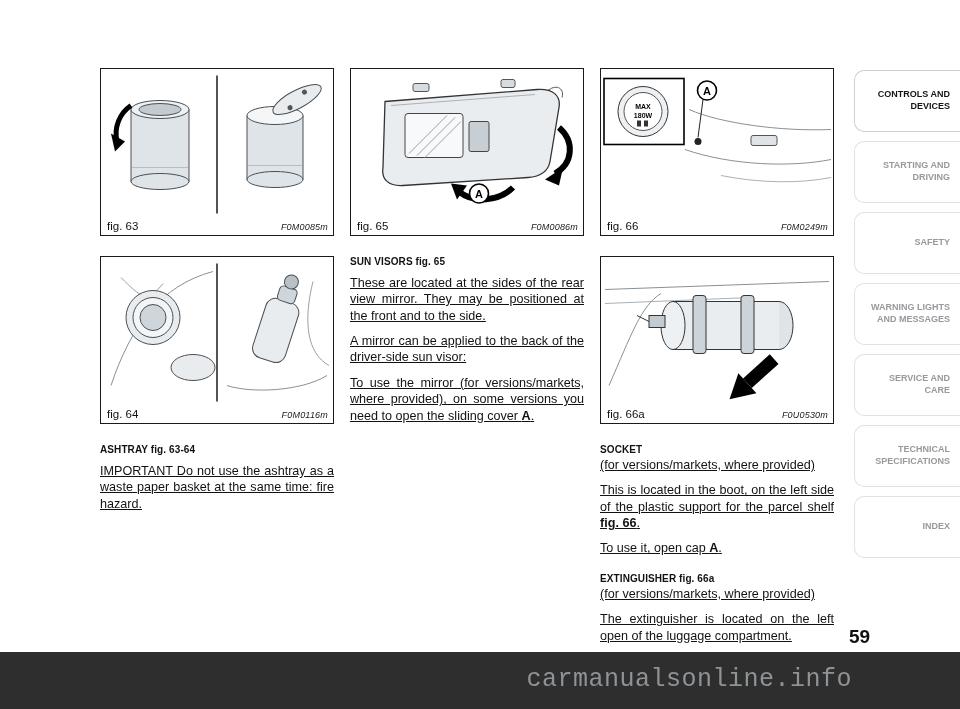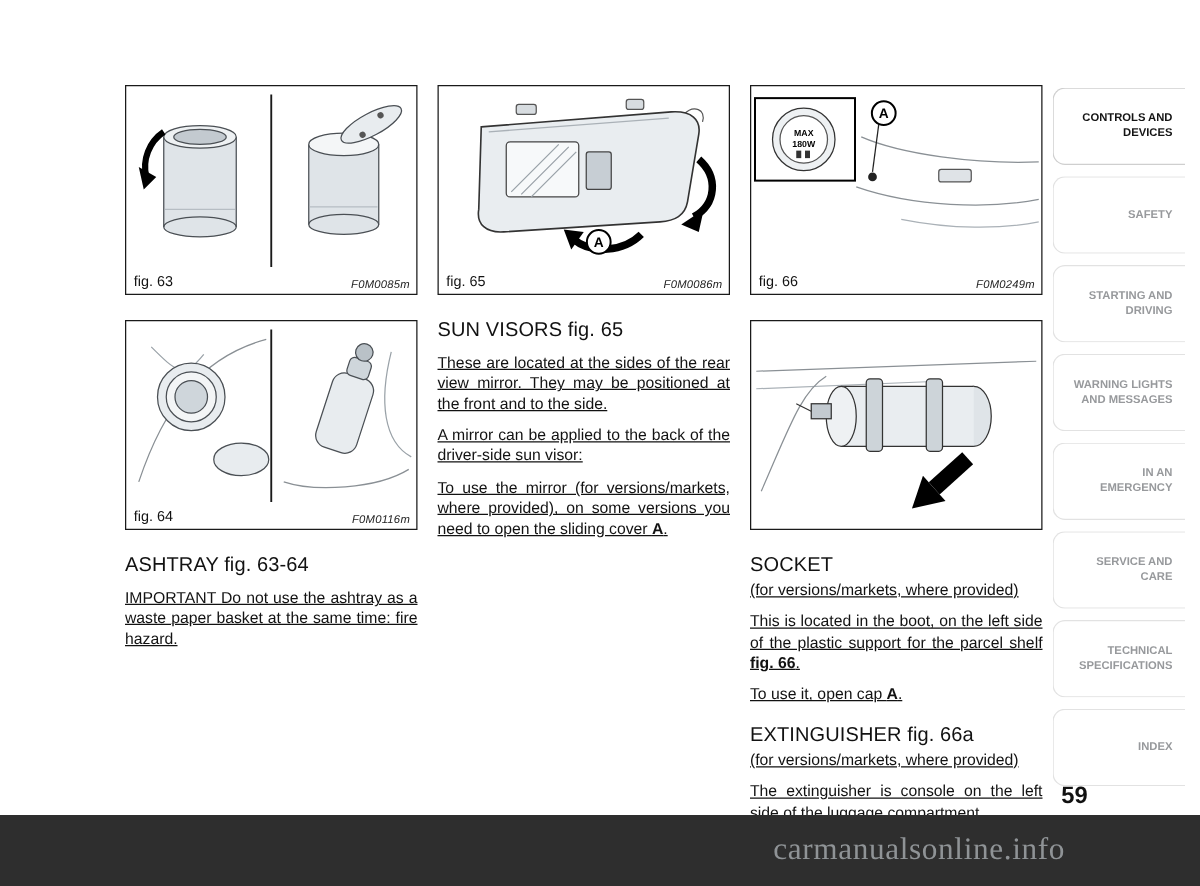--- a/index.html
+++ b/index.html
@@ -10,36 +10,36 @@
   #col-mid{left:350px;}
   #col-right{left:600px;}
 
   .figbox{margin:0 0 20px 0;border:1px solid #1a1a1a;height:166px;display:flex;flex-direction:column;background:#fff;}
   .fig-art{flex:1;overflow:hidden;}
   .fig-art svg{display:block;width:100%;height:100%;}
   .figcap{display:flex;justify-content:space-between;align-items:flex-end;padding:0 5px 3px 6px;}
   .figcap .name{font-size:11.5px;}
   .figcap .code{font-size:9px;font-style:italic;letter-spacing:.2px;color:#222;margin-left:36px;}
 
-  h2.sect{font-size:16px;font-weight:normal;margin:0 0 8px 0;letter-spacing:.1px;}
+  h2.sect{font-size:10px;font-weight:bold;margin:0 0 8px 0;letter-spacing:.1px;}
   h2.sect.follow{margin-top:16px;}
   p.body{font-size:12.6px;line-height:1.3;text-align:justify;margin:0 0 9px 0;text-decoration:underline;}
   p.body.avail{margin:-6px 0 9px 0;}
 
-  .sidebar{position:absolute;top:70px;right:12px;width:106px;}
+  .sidebar{position:absolute;top:70px;right:0;width:106px;}
   .tab{height:60px;margin:0 0 9px 0;display:flex;align-items:center;justify-content:flex-end;
        padding:0 10px 0 14px;text-align:right;font-size:9px;font-weight:bold;line-height:1.3;
        color:#97999c;border:1px solid #e2e2e2;border-right:none;border-radius:10px 0 0 10px;background:#fff;}
   .tab.active{color:#141414;border-color:#cfcfcf;}
 
   .pageno{position:absolute;left:849px;top:626px;font-size:19px;font-weight:bold;color:#111;text-align:center;}
 
   .band{position:absolute;left:0;bottom:0;width:960px;height:57px;background:#2e2e2e;}
   .watermark{position:absolute;right:108px;bottom:15px;font-size:25px;color:#8f9396;letter-spacing:.5px;
-             font-family:Liberation Serif, serif;}
+             font-family:Liberation Mono, monospace;}
 
   svg text{font-family:"Liberation Sans",sans-serif;}
   .callout-text{font-weight:bold;}
 </style>
 </head>
 <body>
 
 <div class="page">
 
   <div class="col" id="col-left">
@@ -192,47 +192,48 @@
           <rect x="92" y="32" width="13" height="58" rx="3" fill="#cdd4d9" stroke="#333"></rect>
           <rect x="140" y="32" width="13" height="58" rx="3" fill="#cdd4d9" stroke="#333"></rect>
           <rect x="48" y="52" width="16" height="12" fill="#c3cad0" stroke="#333"></rect>
           <path d="M48 58 L36 52" fill="none" stroke="#333"></path>
           <g transform="rotate(-42 152 114)">
             <rect x="144" y="108" width="36" height="13" fill="#000"></rect>
             <polygon points="144,101 144,128 120,114.5" fill="#000"></polygon>
           </g>
         </svg>
       </div>
+      <figcaption class="figcap">
+        <span class="name">fig. 66a</span>
+        <span class="code">F0U0530m</span>
+      </figcaption>
     </figure>
 
     <h2 class="sect">SOCKET</h2>
     <p class="body avail">(for versions/markets, where provided)</p>
     <p class="body"><span>This is located in the boot, on the left side of the plastic support for the parcel shelf </span><b>fig. 66</b><span>.</span></p>
     <p class="body"><span>To use it, open cap </span><b>A</b><span>.</span></p>
 
     <h2 class="sect follow">EXTINGUISHER  fig. 66a</h2>
     <p class="body avail">(for versions/markets, where provided)</p>
-    <p class="body">The extinguisher is console on the left side of the luggage compartment.</p>
+    <p class="body">The extinguisher is located on the left open of the luggage compartment.</p>
   </div>
 
   <nav class="sidebar">
     <div class="tab active">
       <span>CONTROLS AND DEVICES</span>
     </div>
     <div class="tab">
+      <span>STARTING AND DRIVING</span>
+    </div>
+    <div class="tab">
       <span>SAFETY</span>
     </div>
     <div class="tab">
-      <span>STARTING AND DRIVING</span>
-    </div>
-    <div class="tab">
       <span>WARNING LIGHTS AND MESSAGES</span>
-    </div>
-    <div class="tab">
-      <span>IN AN EMERGENCY</span>
     </div>
     <div class="tab">
       <span>SERVICE AND CARE</span>
     </div>
     <div class="tab">
       <span>TECHNICAL SPECIFICATIONS</span>
     </div>
     <div class="tab">
       <span>INDEX</span>
     </div>

